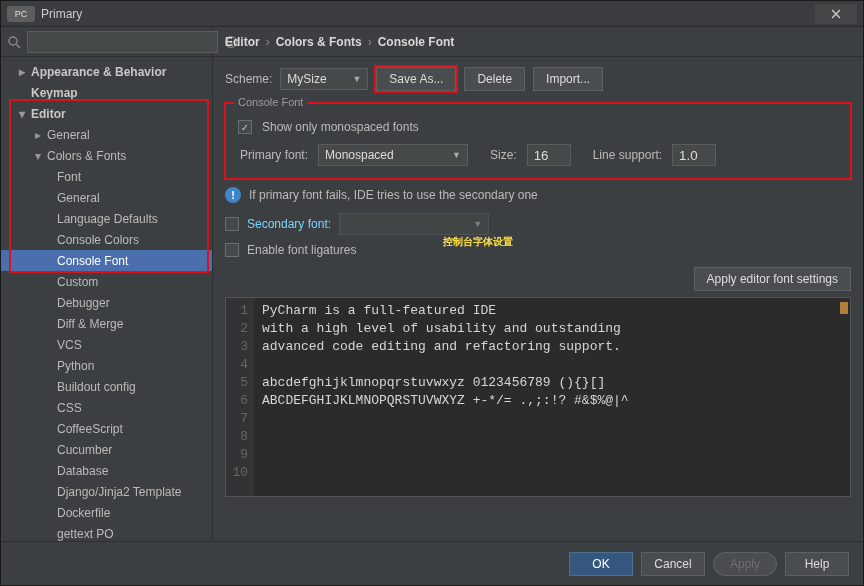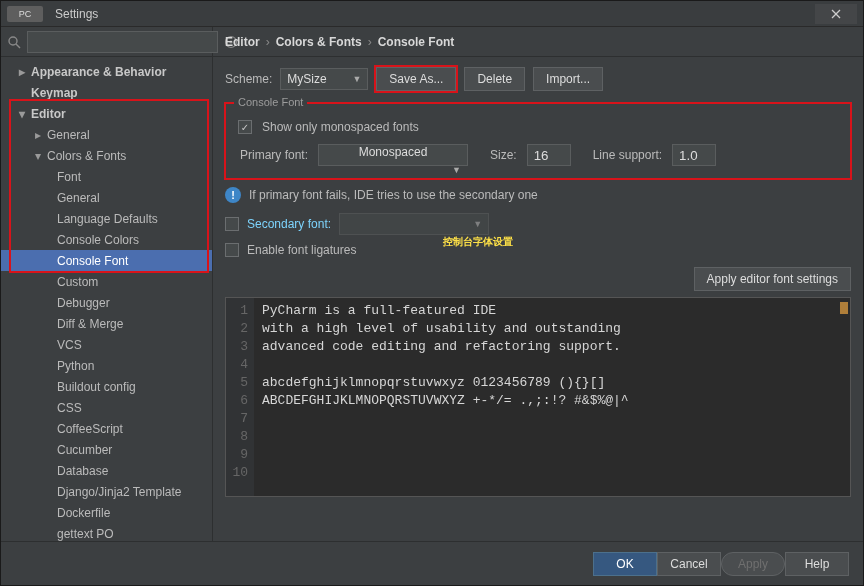--- a/index.html
+++ b/index.html
@@ -1,19 +1,19 @@
 <!DOCTYPE html>
 <html><head>
 <meta charset="utf-8">
 <style>
   * { box-sizing: border-box; margin: 0; padding: 0; }
   html, body { width: 864px; height: 586px; overflow: hidden; font-family: "Segoe UI", Arial, sans-serif; font-size: 12px; color: #bbbbbb; background: #3c3f41; }
   .window { width: 864px; height: 586px; background: #3c3f41; border: 1px solid #1a1a1a; display: flex; flex-direction: column; }
   .titlebar { height: 26px; background: #3a3d3f; display: flex; align-items: center; padding: 0 6px; border-bottom: 1px solid #2a2a2a; }
-  .titlebar .app-icon { width: 36px; height: 16px; background: #5e5e5e; display:inline-flex; align-items:center; justify-content:center; font-size:9px; color:#ddd; border-radius:2px; margin-right:12px;}
+  .titlebar .app-icon { width: 28px; height: 16px; background: #5e5e5e; display:inline-flex; align-items:center; justify-content:center; font-size:9px; color:#ddd; border-radius:2px; margin-right:6px;}
   .titlebar .title { flex: 1; color: #cccccc; }
   .titlebar .winbtn { width: 42px; height: 20px; background: #444648; margin-left: 4px; display:flex; align-items:center; justify-content:center; }
   .titlebar .close { background:#444648; }
   .titlebar .close svg line { stroke:#ccc; stroke-width:1.3; }
   .body { flex:1; display:flex; min-height:0; }
   .sidebar { width: 212px; background:#3c3f41; border-right:1px solid #2d2f30; display:flex; flex-direction:column; }
   .search-row { height:30px; border-bottom:1px solid #2d2f30; display:flex; align-items:center; padding:0 6px; gap:6px; }
   .search-row input { flex:1; height:22px; background:#45494a; border:1px solid #5a5d5e; color:#bbb; padding:0 6px; }
   .search-row .icon { width:16px; height:16px; color:#888; display:flex; align-items:center; justify-content:center; }
   .tree { flex:1; overflow:auto; padding-top:4px; }
@@ -42,32 +42,32 @@
   .textin { height:22px; background:#45494a; border:1px solid #5a5d5e; color:#ddd; padding:0 6px; }
   .info-row { display:flex; align-items:center; gap:8px; padding:0 12px 8px 12px; color:#bbbbbb;}
   .info-icon { width:16px; height:16px; border-radius:50%; background:#3e86c7; color:#fff; font-weight:bold; display:flex; align-items:center; justify-content:center; font-size:11px;}
   .sec-row { display:flex; align-items:center; gap:8px; padding:2px 12px 6px 12px;}
   .annot { position:absolute; color:#fde047; font-size:10px; font-weight:bold;}
   .apply-row { display:flex; justify-content:flex-end; padding:4px 12px 6px 12px;}
   .preview { margin:0 12px 8px 12px; background:#2b2b2b; border:1px solid #555; height:200px; display:flex; font-family: "Consolas","Courier New",monospace; font-size:13px; color:#d6d6d6; position:relative;}
   .gutter { width:28px; background:#313335; color:#666; text-align:right; padding:4px 6px 0 0; line-height:18px;}
   .code { flex:1; padding:4px 8px 0 8px; line-height:18px; white-space:pre;}
   .preview .marker { position:absolute; right:2px; top:4px; width:8px; height:12px; background:#b07f3a;}
-  .footer { height:44px; border-top:1px solid #2d2f30; display:flex; align-items:center; justify-content:flex-end; padding:0 14px;}
+  .footer { height:44px; border-top:1px solid #2d2f30; display:flex; align-items:center; justify-content:flex-end; gap:8px; padding:0 14px;}
   .footer .btn { min-width:64px; }
   .footer .btn.primary { background:#365880; border-color:#4c708c; color:#fff;}
   .rel { position:relative; }
 </style>
 </head>
 <body>
 
 <div class="window">
   <div class="titlebar">
     <span class="app-icon">PC</span>
-    <span class="title">Settings</span>
+    <span class="title">Primary</span>
     <div class="winbtn close">
       <svg width="10" height="10">
           <line x1="1" y1="1" x2="9" y2="9"></line>
           <line x1="9" y1="1" x2="1" y2="9"></line>
         </svg>
     </div>
   </div>
 
   <div class="body rel">
     <div class="sidebar">
@@ -193,21 +193,21 @@
       </div>
 
       <div class="group red-outline" style="outline-offset:-1px;">
         <div class="group-title">Console Font</div>
         <div class="group-row">
           <span class="checkbox">✓</span>
           <span>Show only monospaced fonts</span>
         </div>
         <div class="group-row" style="margin-top:10px;">
           <span style="width:70px; text-align:right;">Primary font:</span>
-          <div class="select" style="width:150px;flex-direction:column;">
+          <div class="select" style="width:150px;">
             <span>Monospaced</span>
             <span class="caret">▼</span>
           </div>
           <span style="margin-left:12px;">Size:</span>
           <input class="textin" style="width: 44px;" value="16">
           <span style="margin-left:12px;">Line support:</span>
           <input class="textin" style="width: 44px;" value="1.0">
         </div>
       </div>
 

